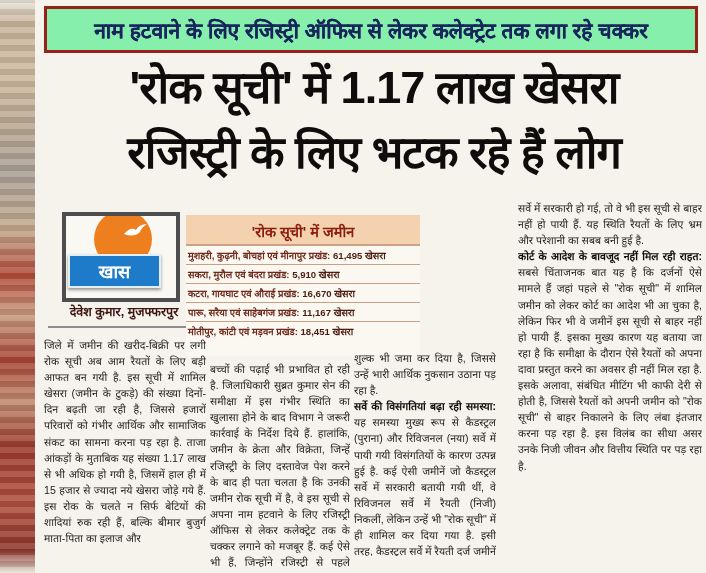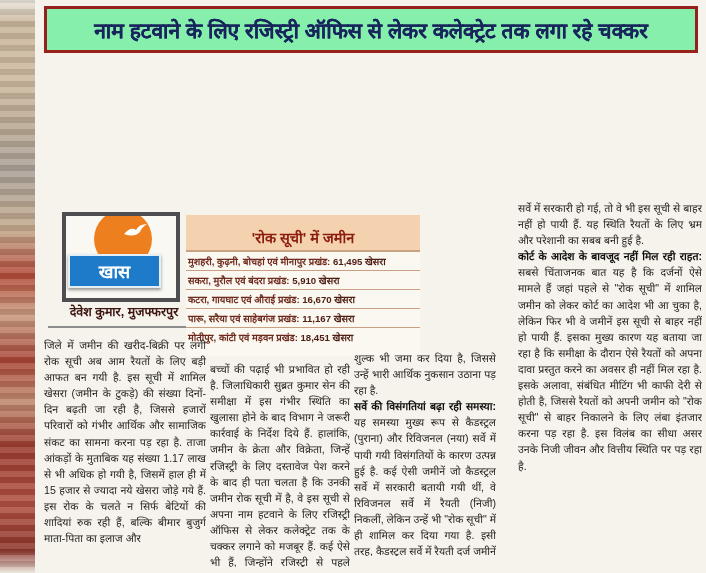--- a/index.html
+++ b/index.html
@@ -63,21 +63,21 @@
     text-align:center; font-weight:bold; font-size:12.5px; color:#3c1410;
     border-bottom:2px solid #8d8d8d; padding-bottom:6px;
   }
   
   .stats-box {
     position:absolute; left:186px; top:215px; width:234px; height:141px;
     background:#fbf8f1;
   }
   .stats-title {
     background:#f5d2af; color:#8c1c10; font-weight:bold; font-size:14.5px;
-    text-align:center; padding:12px 0 3px; border-bottom:2px solid #caa184;
+    text-align:center; padding:6px 0 3px; border-bottom:2px solid #caa184;
   }
   .stats-row {
     font-size:9.6px; font-weight:bold; color:#6e2a1d;
     padding:3px 2px 2px; border-bottom:1.6px solid #c9a083;
     white-space:nowrap; overflow:hidden;
   }
   .stats-row .val { color:#4d1d12; }
   
   .info-box {
     position:absolute; left:424px; top:215px; width:89px; height:141px;
@@ -103,20 +103,24 @@
 <body>
 
 <div class="page">
 
   <div class="photo-strip"></div>
 
   <div class="banner">
     <span>नाम हटवाने के लिए रजिस्ट्री ऑफिस से लेकर कलेक्ट्रेट तक लगा रहे चक्कर</span>
   </div>
 
+  <div class="headline">
+    <div>'रोक सूची' में 1.17 लाख खेसरा</div>
+    <div>रजिस्ट्री के लिए भटक रहे हैं लोग</div>
+  </div>
 
   <div class="logo-box">
     <div class="sun">
       <svg width="26" height="20" viewBox="0 0 26 20">
         <path d="M2 12 Q9 4 14 8 Q17 2 25 2 Q19 6 18 10 Q12 16 2 12 Z" fill="#ffffff"></path>
       </svg>
     </div>
     <div class="logo-bar">खास</div>
   </div>
 

